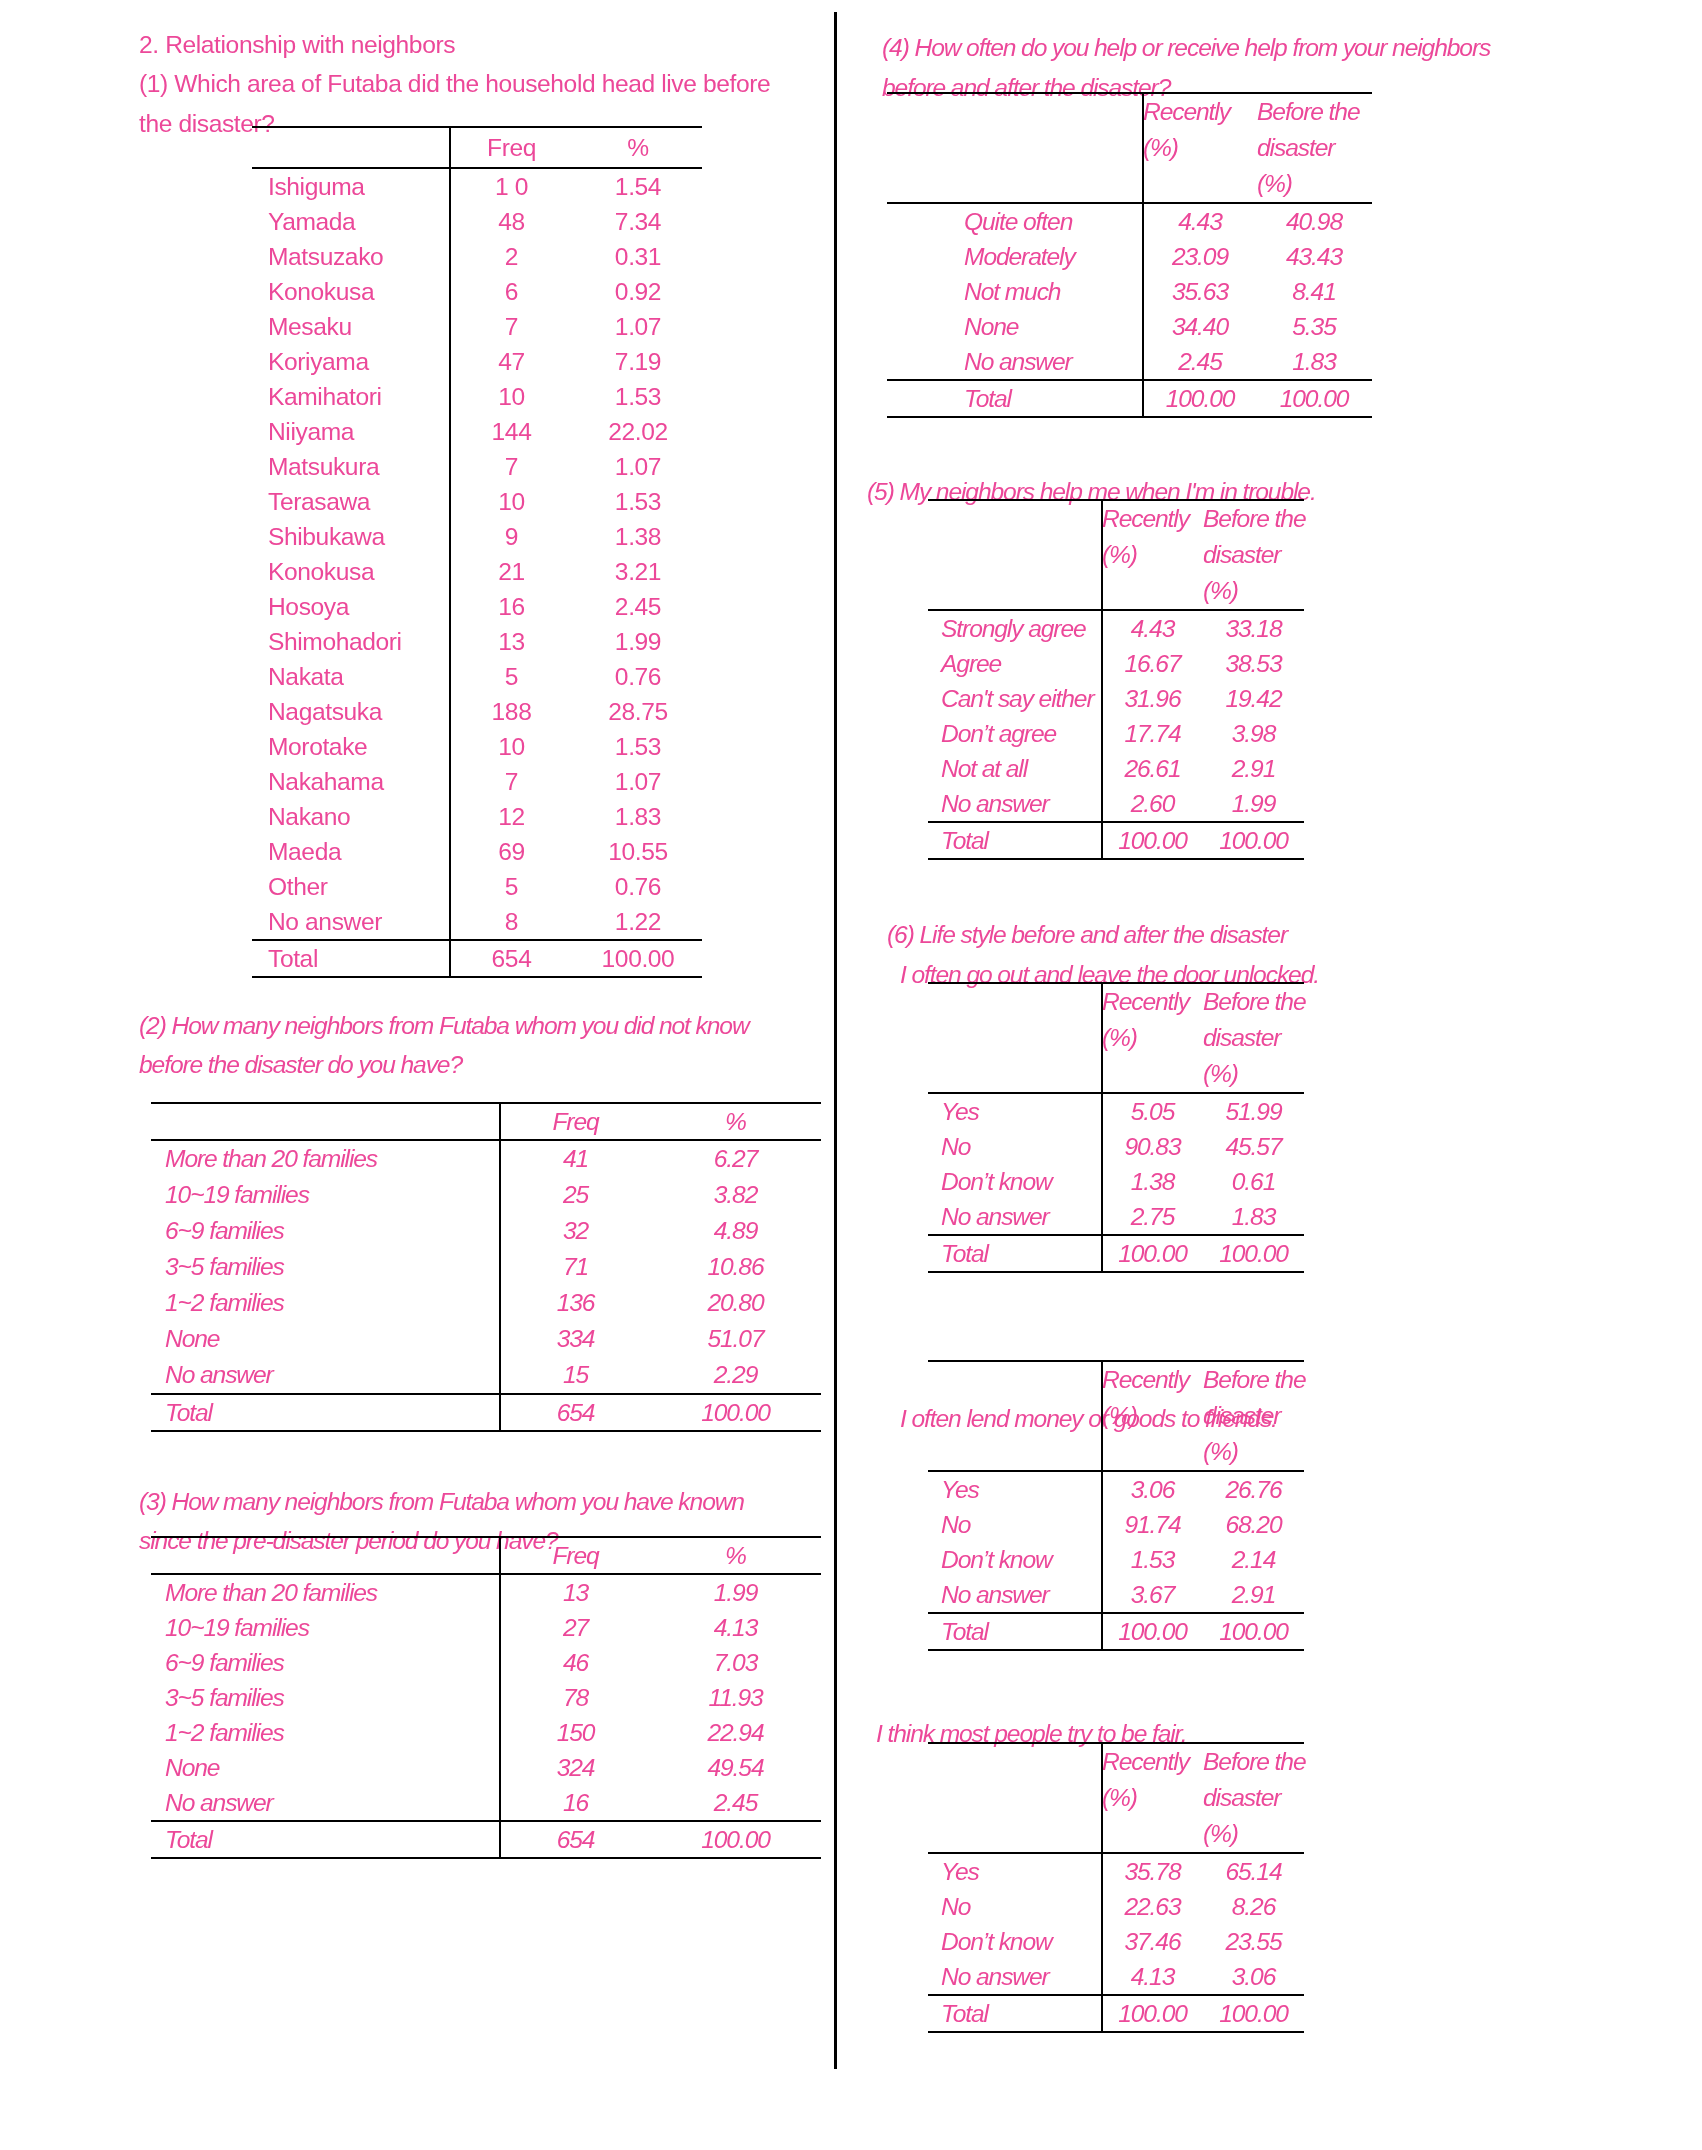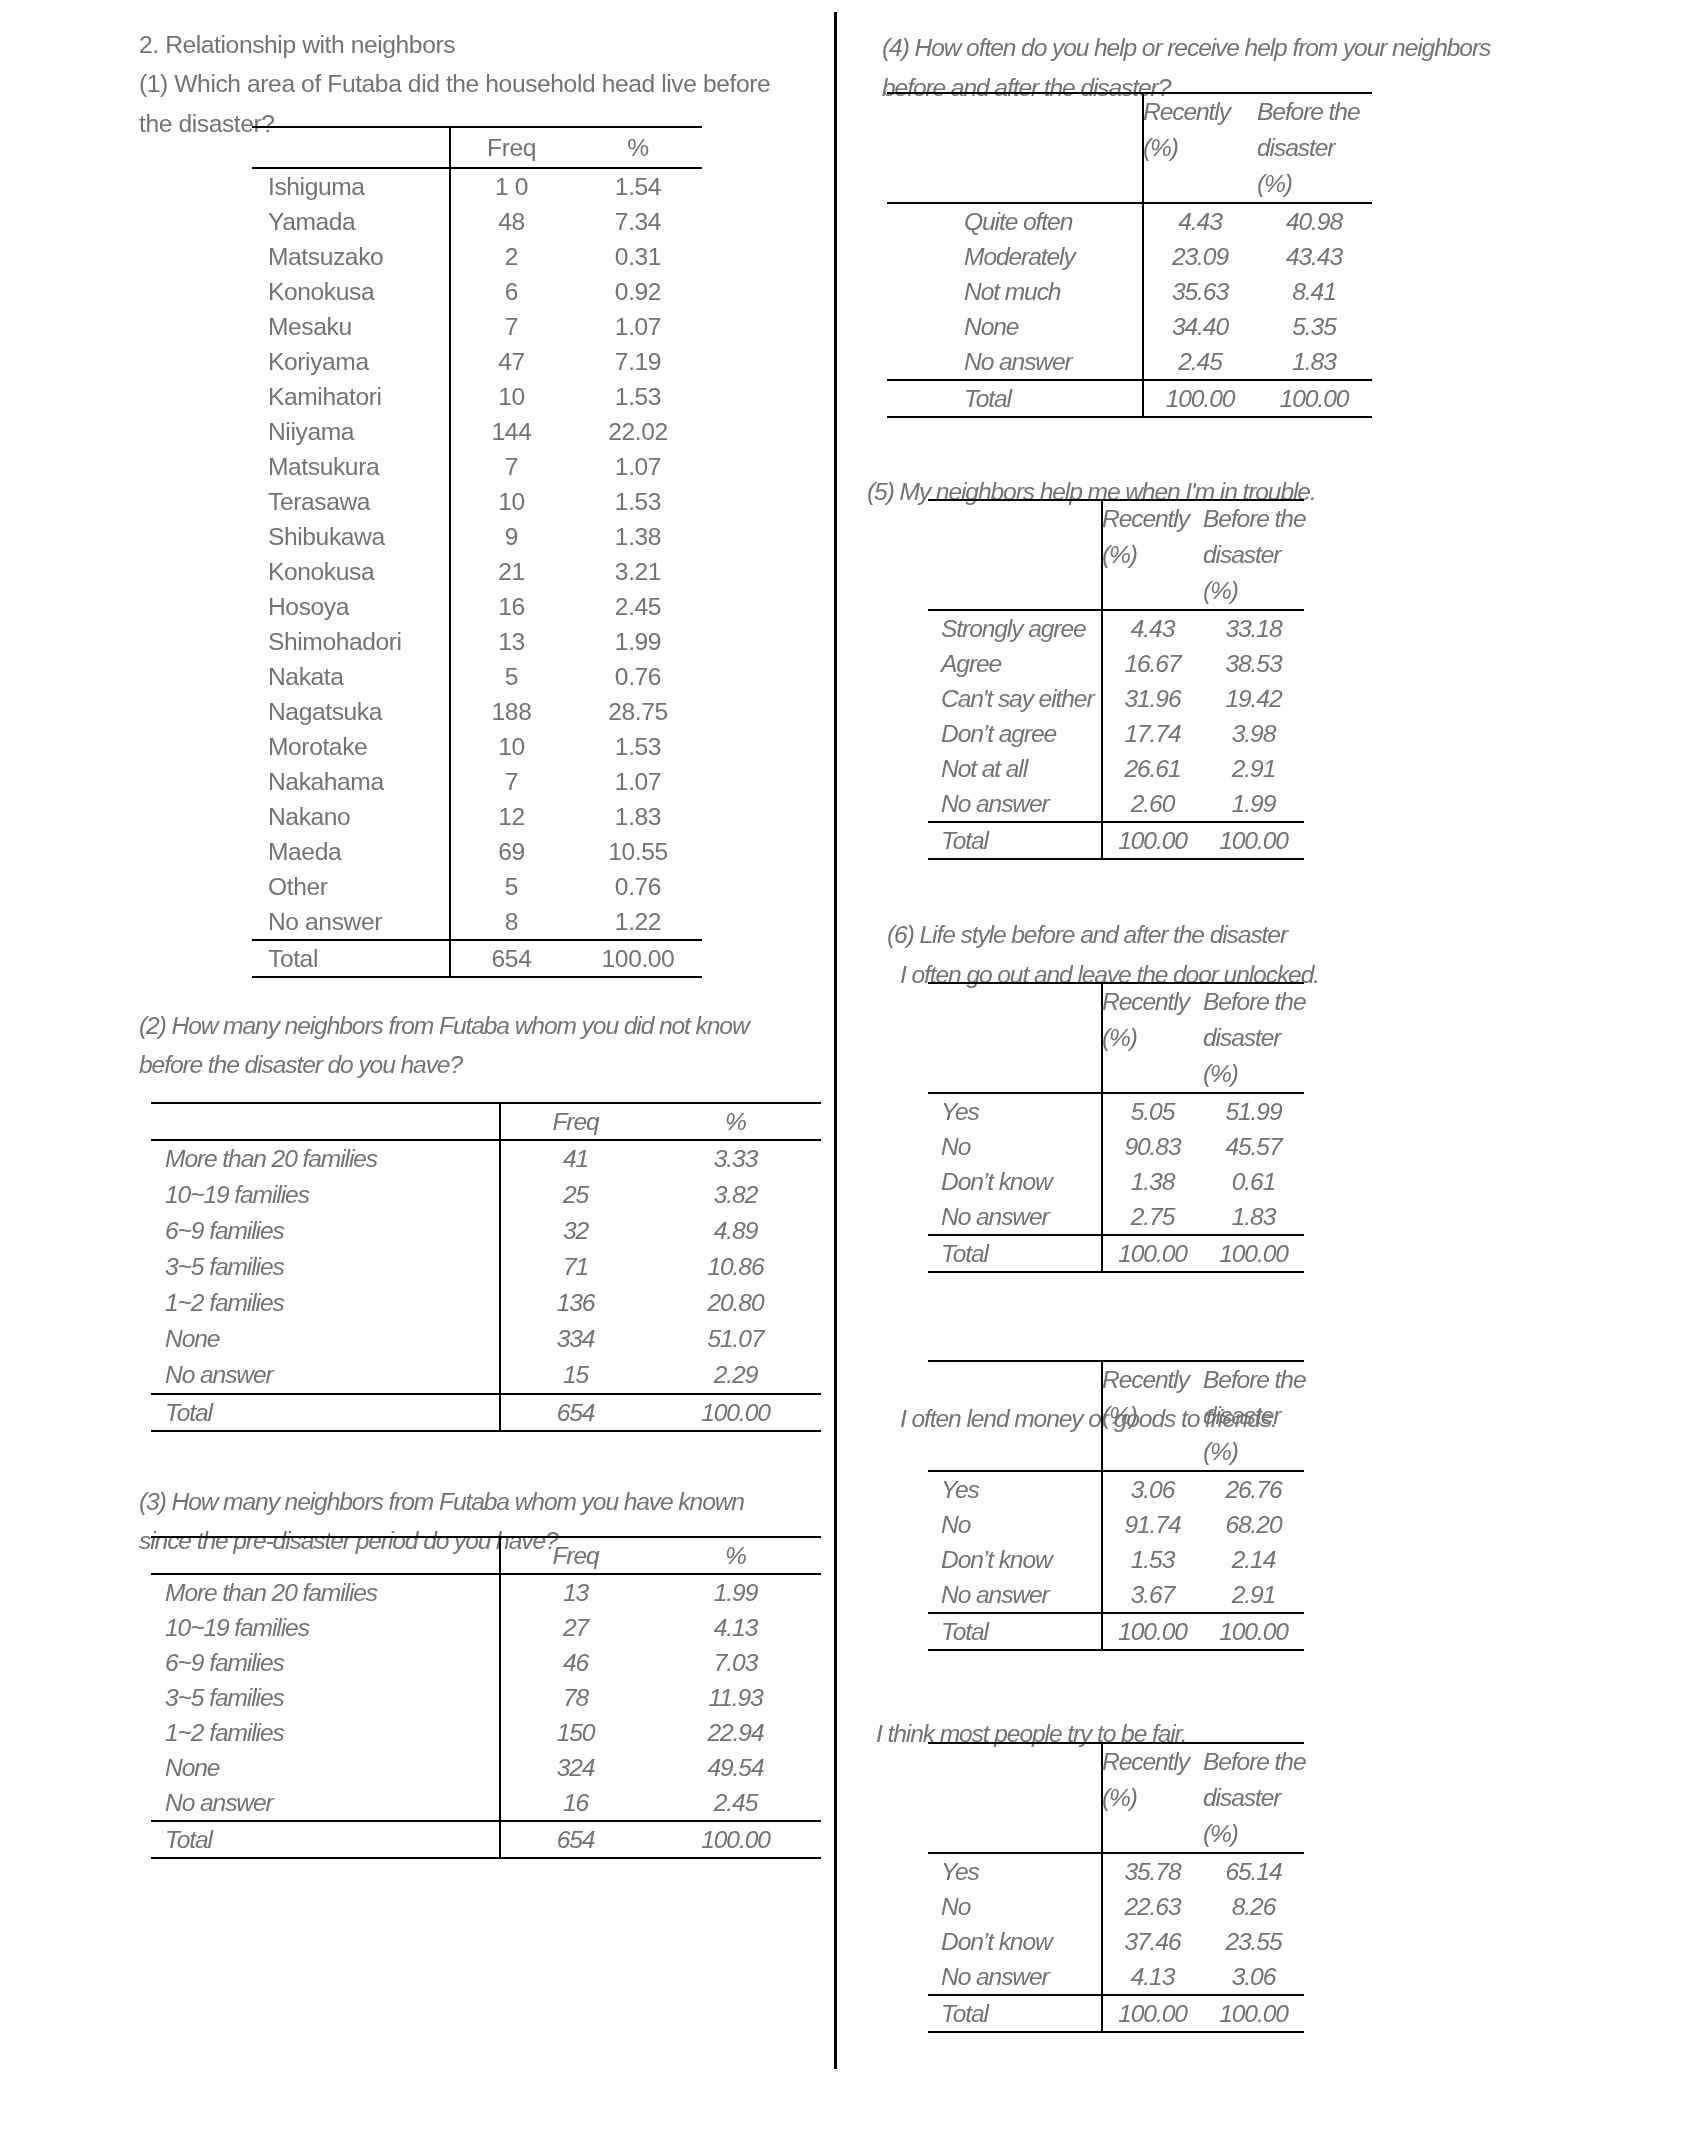--- a/index.html
+++ b/index.html
@@ -1,18 +1,18 @@
 <!DOCTYPE html>
 <html style="font-size:14px"><head>
 <meta charset="utf-8">
 <style>
   html,body { margin:0; padding:0; background:#fff; }
   .page {
     position:relative; width:1703px; height:2069px; background:#ffffff;
-    color:#737373; font-family:"Liberation Sans", sans-serif; font-size:24.6px;
+    color:#ec4899; font-family:"Liberation Sans", sans-serif; font-size:24.6px;
     letter-spacing:-0.4px; overflow:hidden;
   }
   .abs { position:absolute; }
   .cond { letter-spacing:-1.1px;font-style:italic; }
   .heading-line { line-height:40px; white-space:nowrap; }
   .heading-line.tight { line-height:39px; }
   .vdivider { position:absolute; width:2.6px; background:#000; }
 
   
   .tbl { position:absolute; border-top:2.6px solid #000; }
@@ -178,21 +178,21 @@
     <div class="hdr1">
       <div></div>
       <div class="num">Freq</div>
       <div class="num">%</div>
     </div>
     <div>
 
     <div class="row">
         <div class="lbl">More than 20 families</div>
         <div class="num">41</div>
-        <div class="num">3.33</div>
+        <div class="num">6.27</div>
       </div>
         <div class="row">
         <div class="lbl">10~19 families</div>
         <div class="num">25</div>
         <div class="num">3.82</div>
       </div>
         <div class="row">
         <div class="lbl">6~9 families</div>
         <div class="num">32</div>
         <div class="num">4.89</div>

